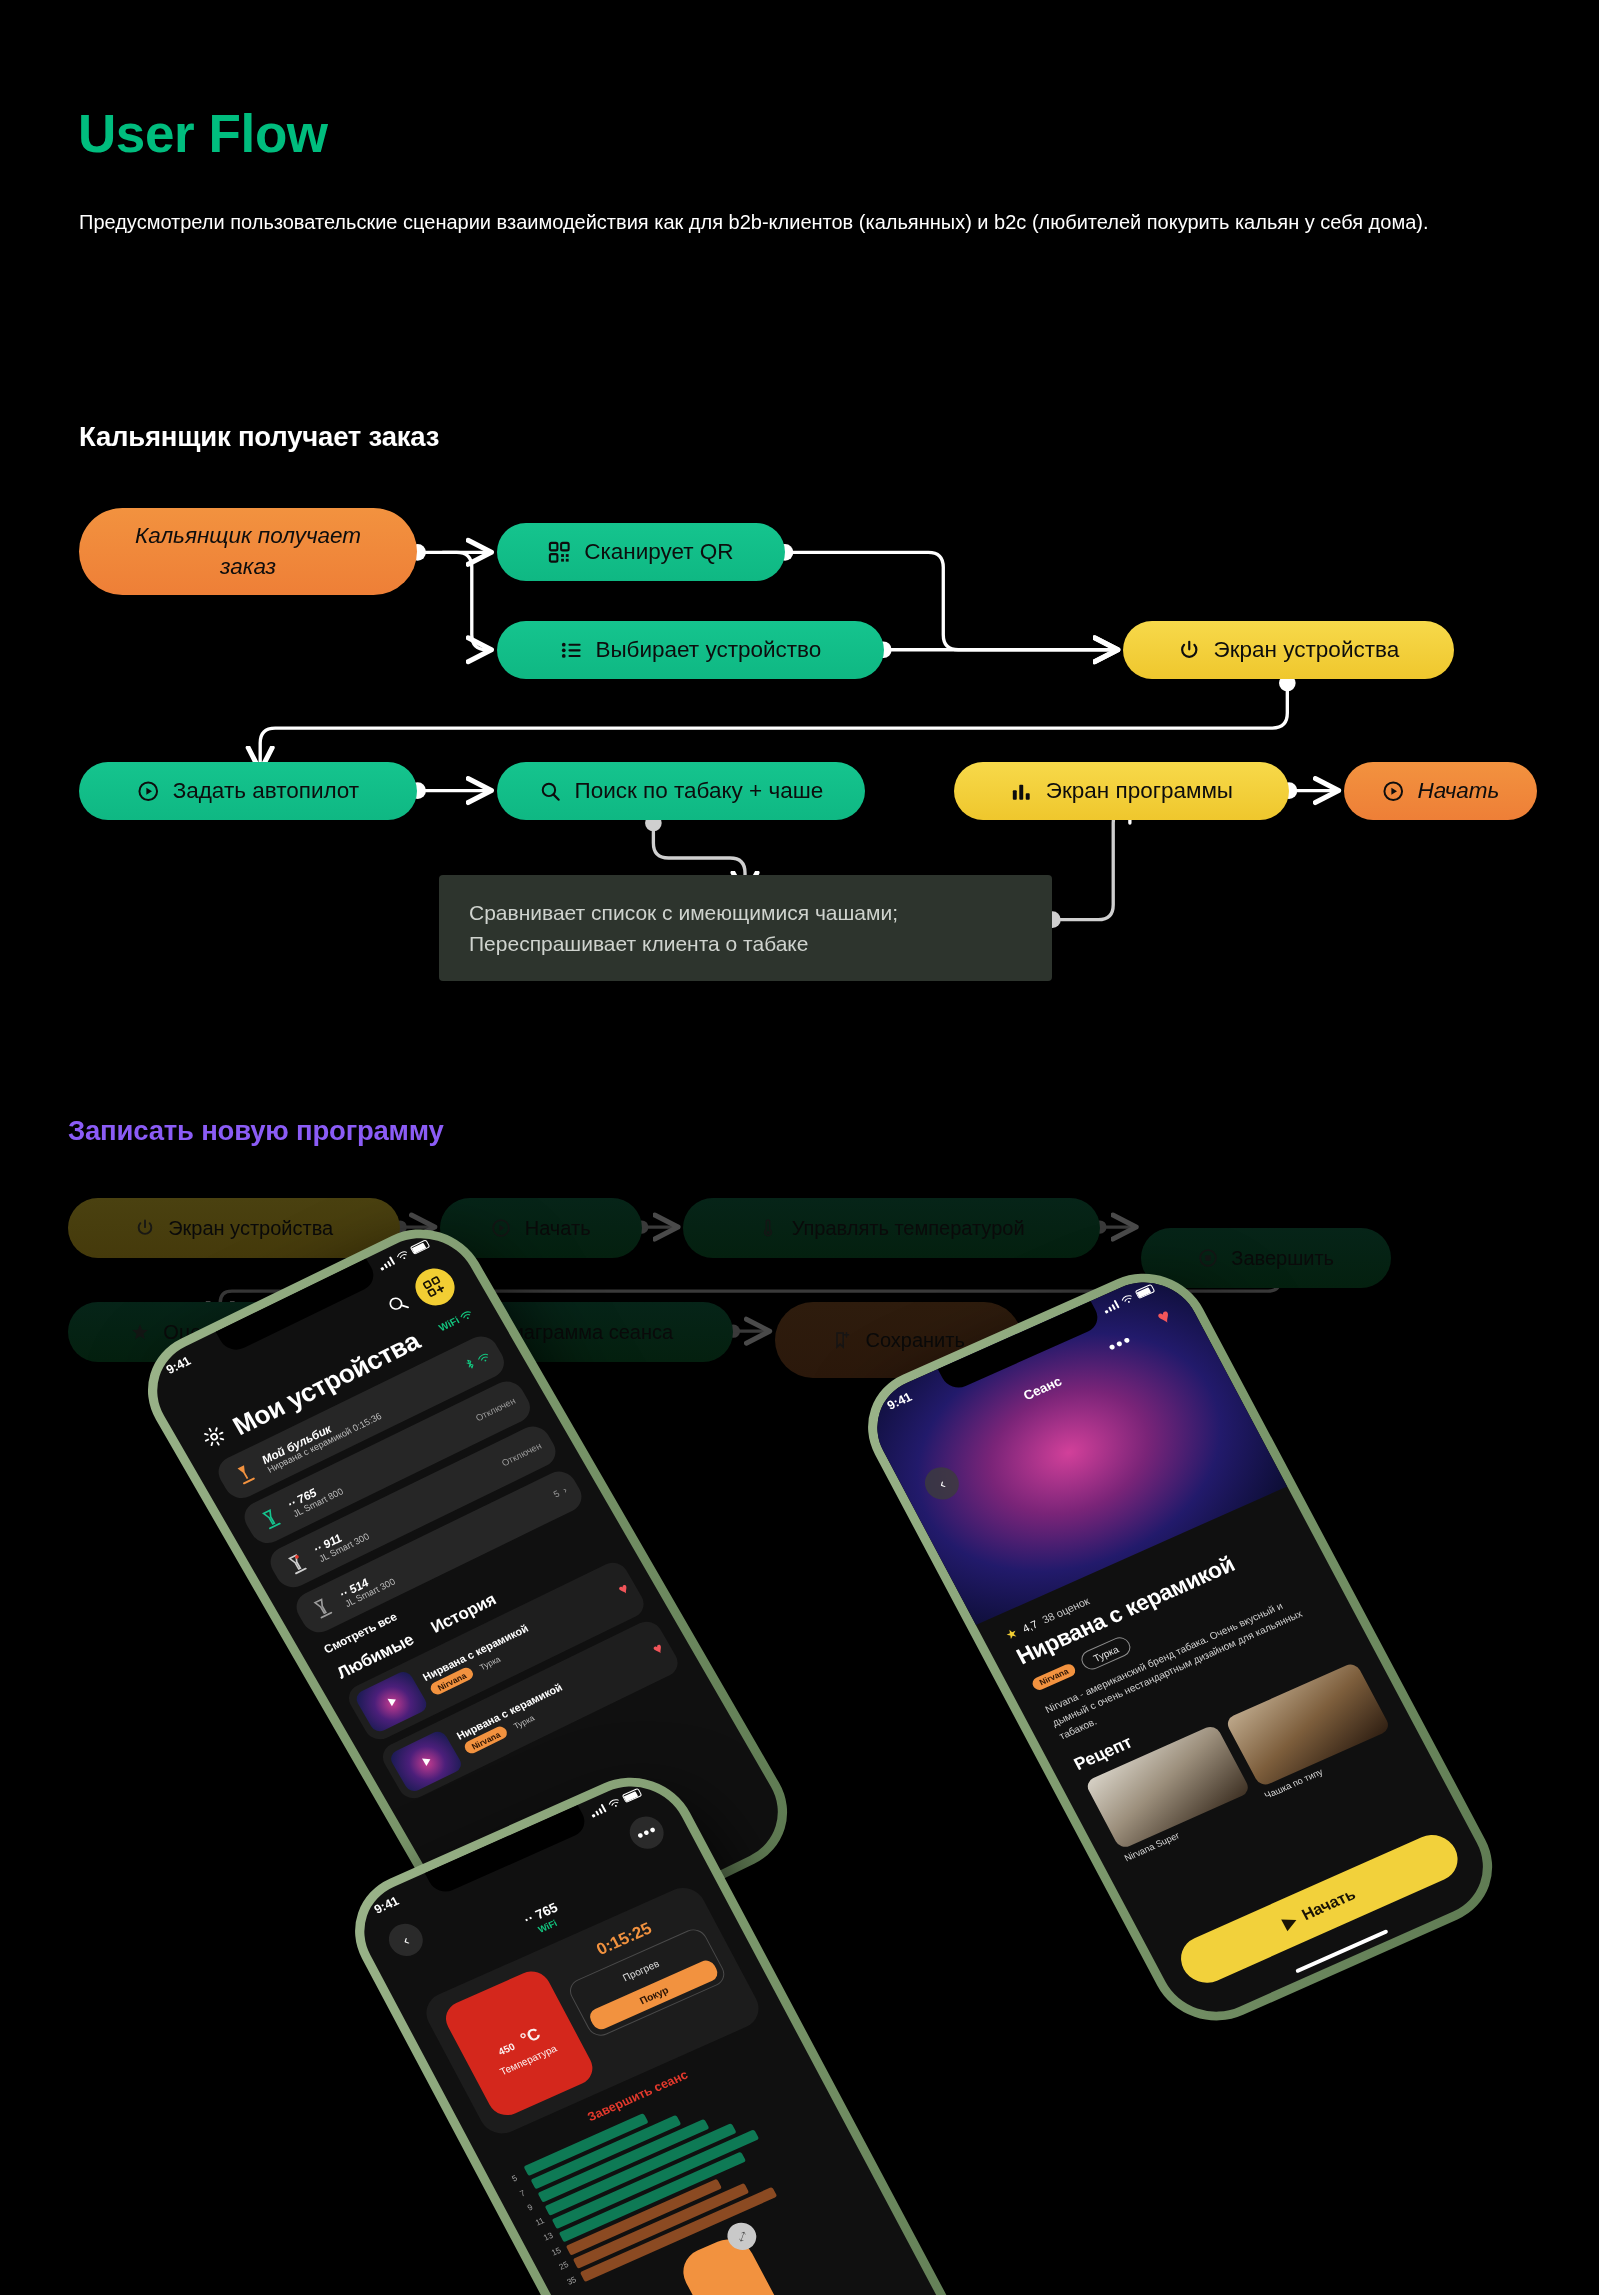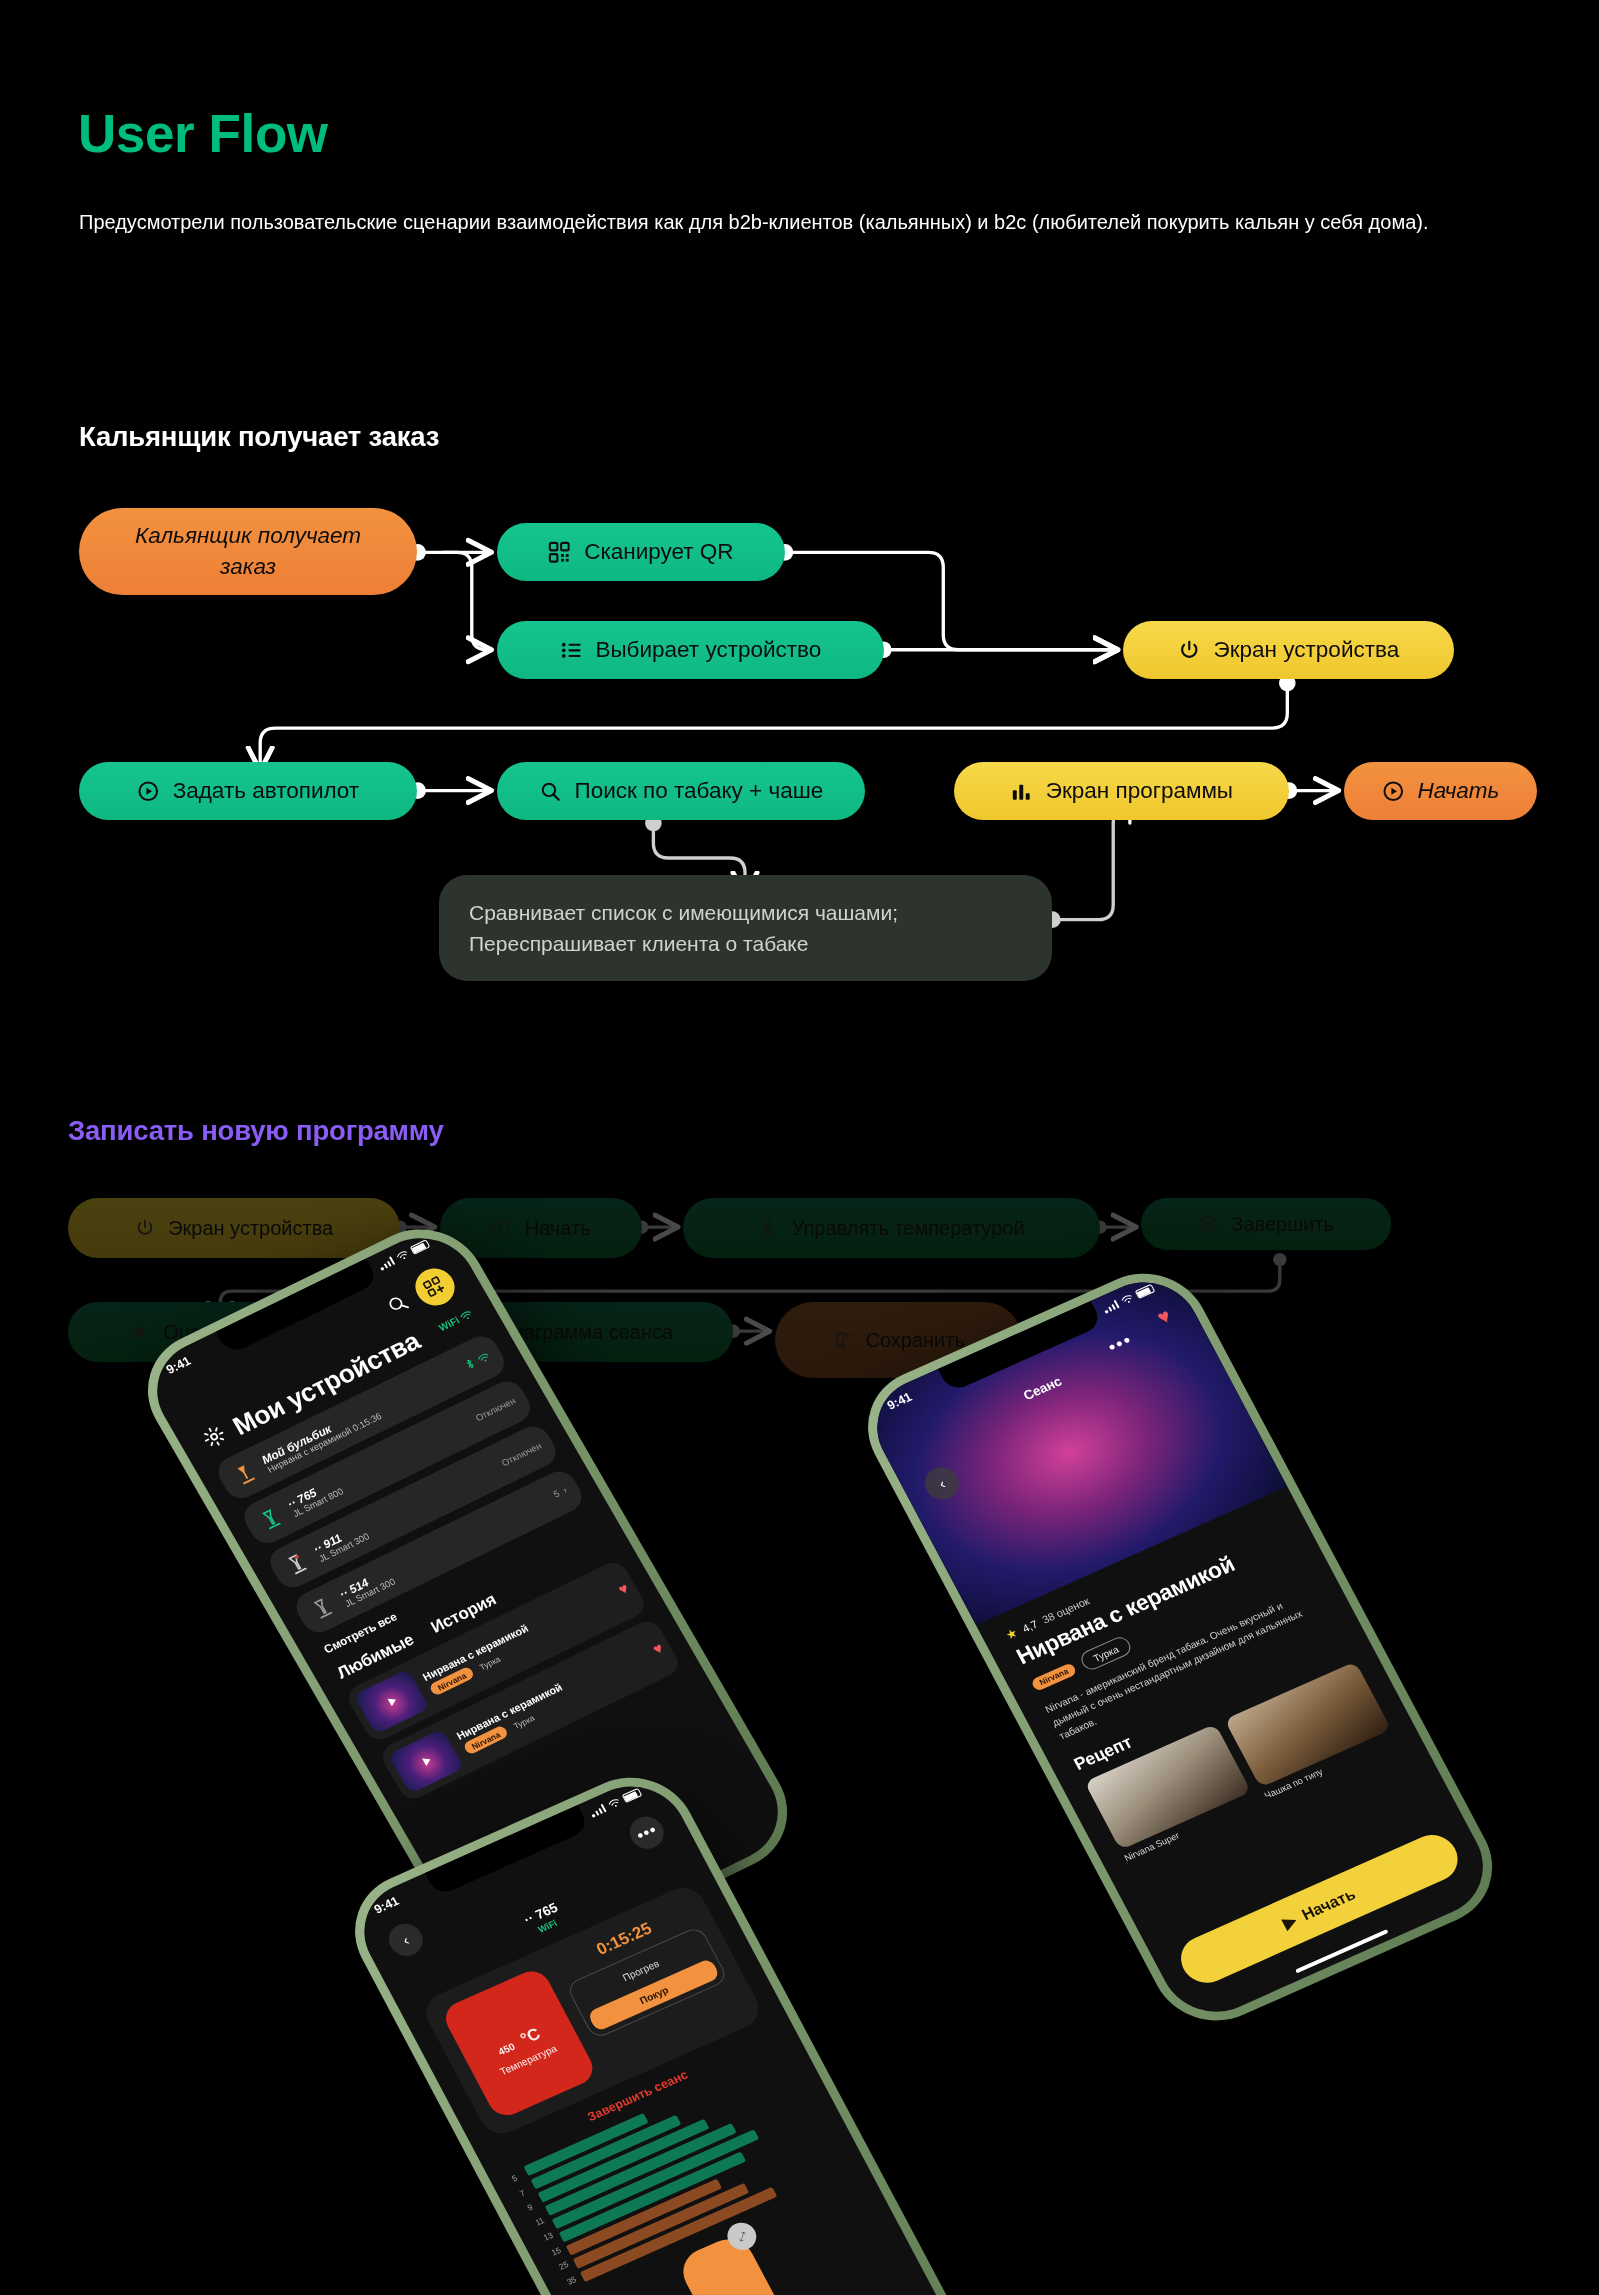--- a/index.html
+++ b/index.html
@@ -53,21 +53,21 @@
   
   .green-d  { background:linear-gradient(180deg,#062418 0%, #04200F 100%); color:#0a0a0a; }
   .orange-d { background:linear-gradient(180deg,#2E1C0D 0%, #2B180B 100%); color:#0a0a0a; }
   .yellow-d { background:linear-gradient(180deg,#4A4110 0%, #453A0B 100%); color:#0a0a0a; }
   .node.dimnode { font-size:20px; }
   .node.dimnode .ico svg { opacity:.9; }
 
   .note {
     position:absolute;
     background:#2D342D;
-    border-radius:28px;
+    border-radius:4px;
     color:#CFD3CE;
     font-size:21px;
     line-height:1.5;
     padding:21.7px 30px;
   }
 
   
   .wires { position:absolute; left:0; top:0; width:1600px; height:2295px; pointer-events:none; }
 
   
@@ -388,21 +388,21 @@
   <div class="node green-d dimnode" style="left:683px; top:1198px; width:417px; height:60px;">
     <span class="ico">
       <svg width="20" height="20" viewBox="0 0 24 24">
         <path d="M10 4.6a2 2 0 0 1 4 0v9.2a4 4 0 1 1-4 0Z" fill="none" stroke="#151515" stroke-width="2"></path>
         <circle cx="12" cy="17.3" r="2.1" fill="#151515"></circle>
       </svg>
     </span>
     <span>Управлять температурой</span>
   </div>
 
-  <div class="node green-d dimnode" style="left:1141px; top:1198px; width:250px; height:52px;">
+  <div class="node green-d dimnode" style="left:1141px; top:1228px; width:250px; height:60px;">
     <span class="ico">
       <svg width="20" height="20" viewBox="0 0 24 24">
         <circle cx="12" cy="12" r="9.4" fill="none" stroke="#151515" stroke-width="2.1"></circle>
         <rect x="8.6" y="8.6" width="6.8" height="6.8" rx="1.2" fill="#151515"></rect>
       </svg>
     </span>
     <span>Завершить</span>
   </div>
 
   <div class="node green-d dimnode" style="left:68px; top:1302px; width:296px; height:60px;">

